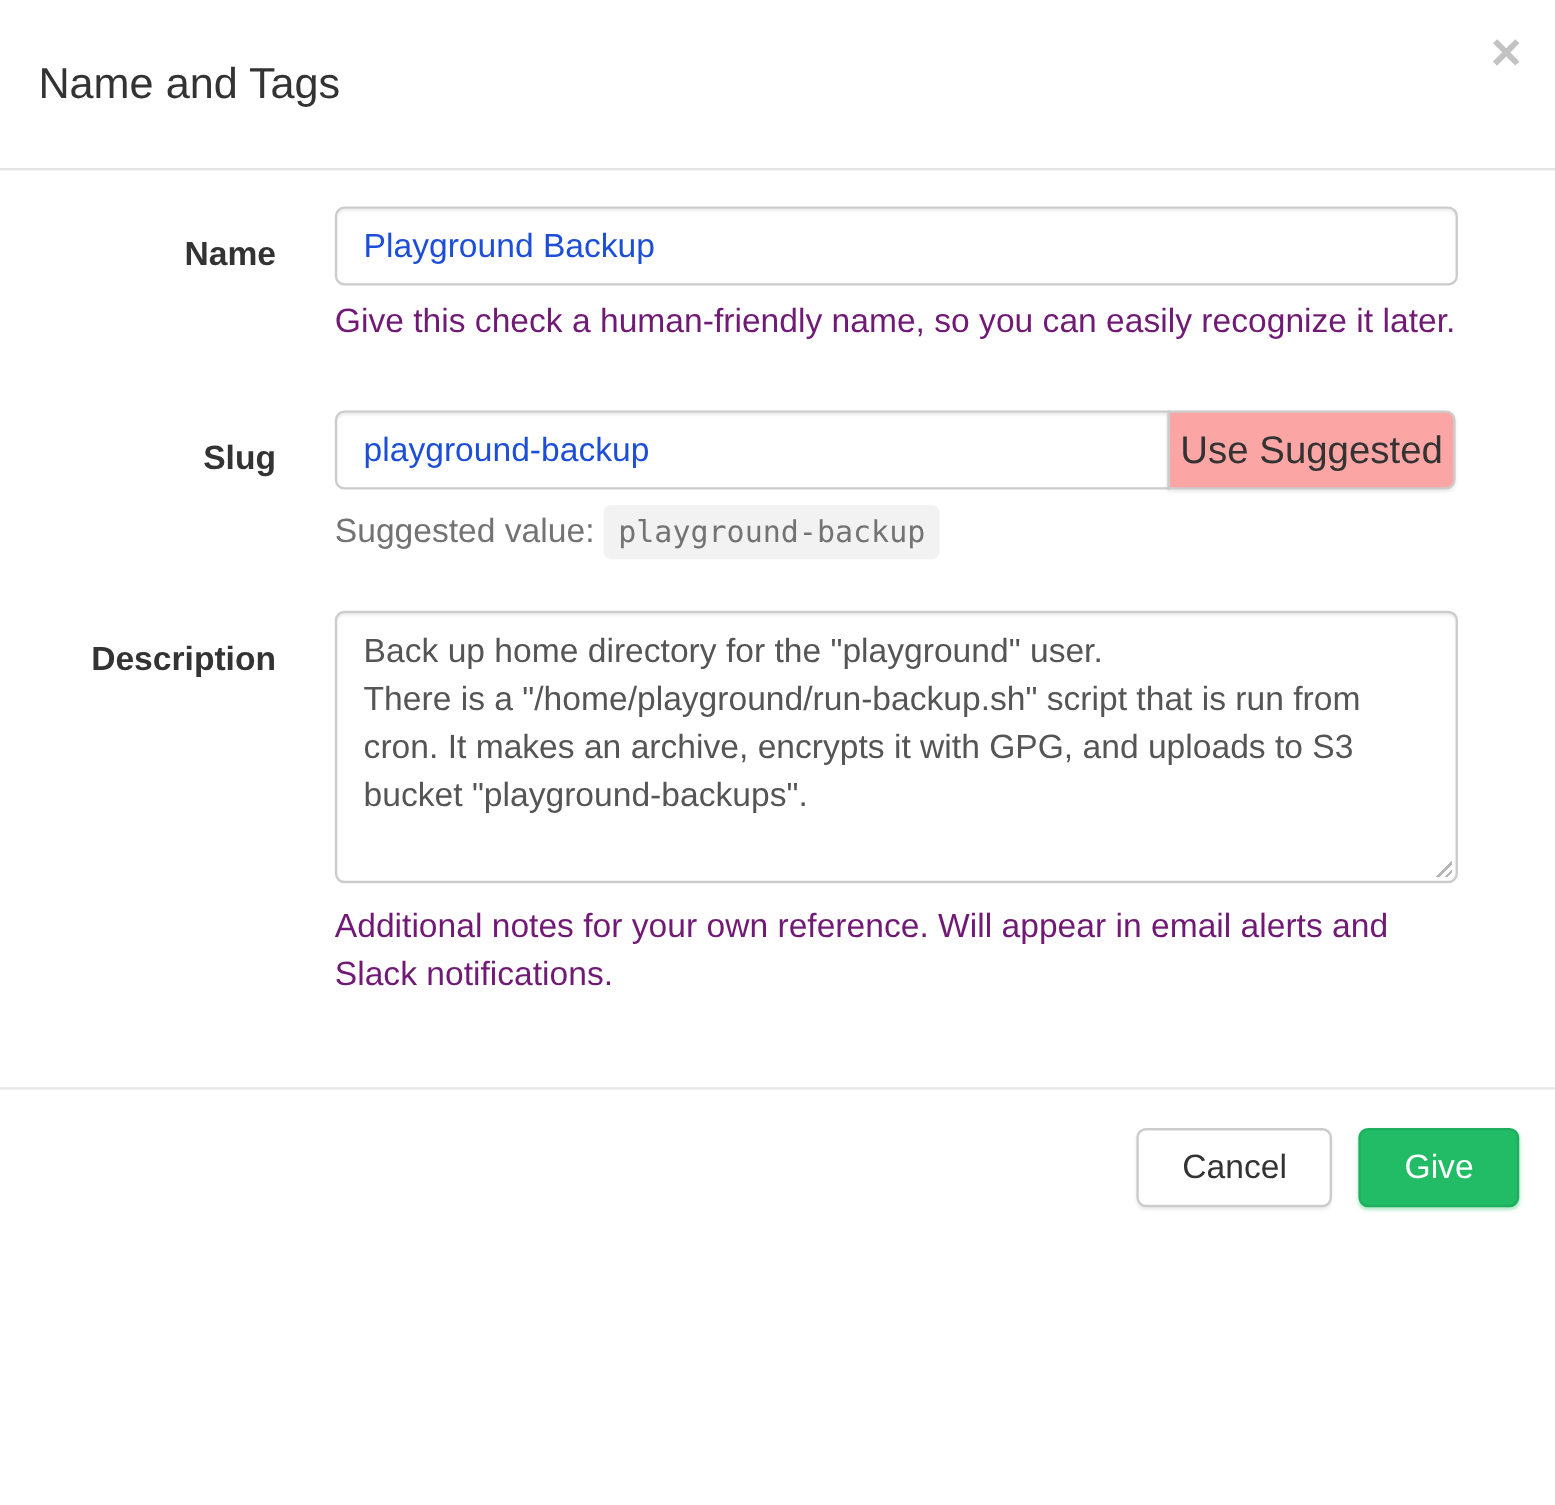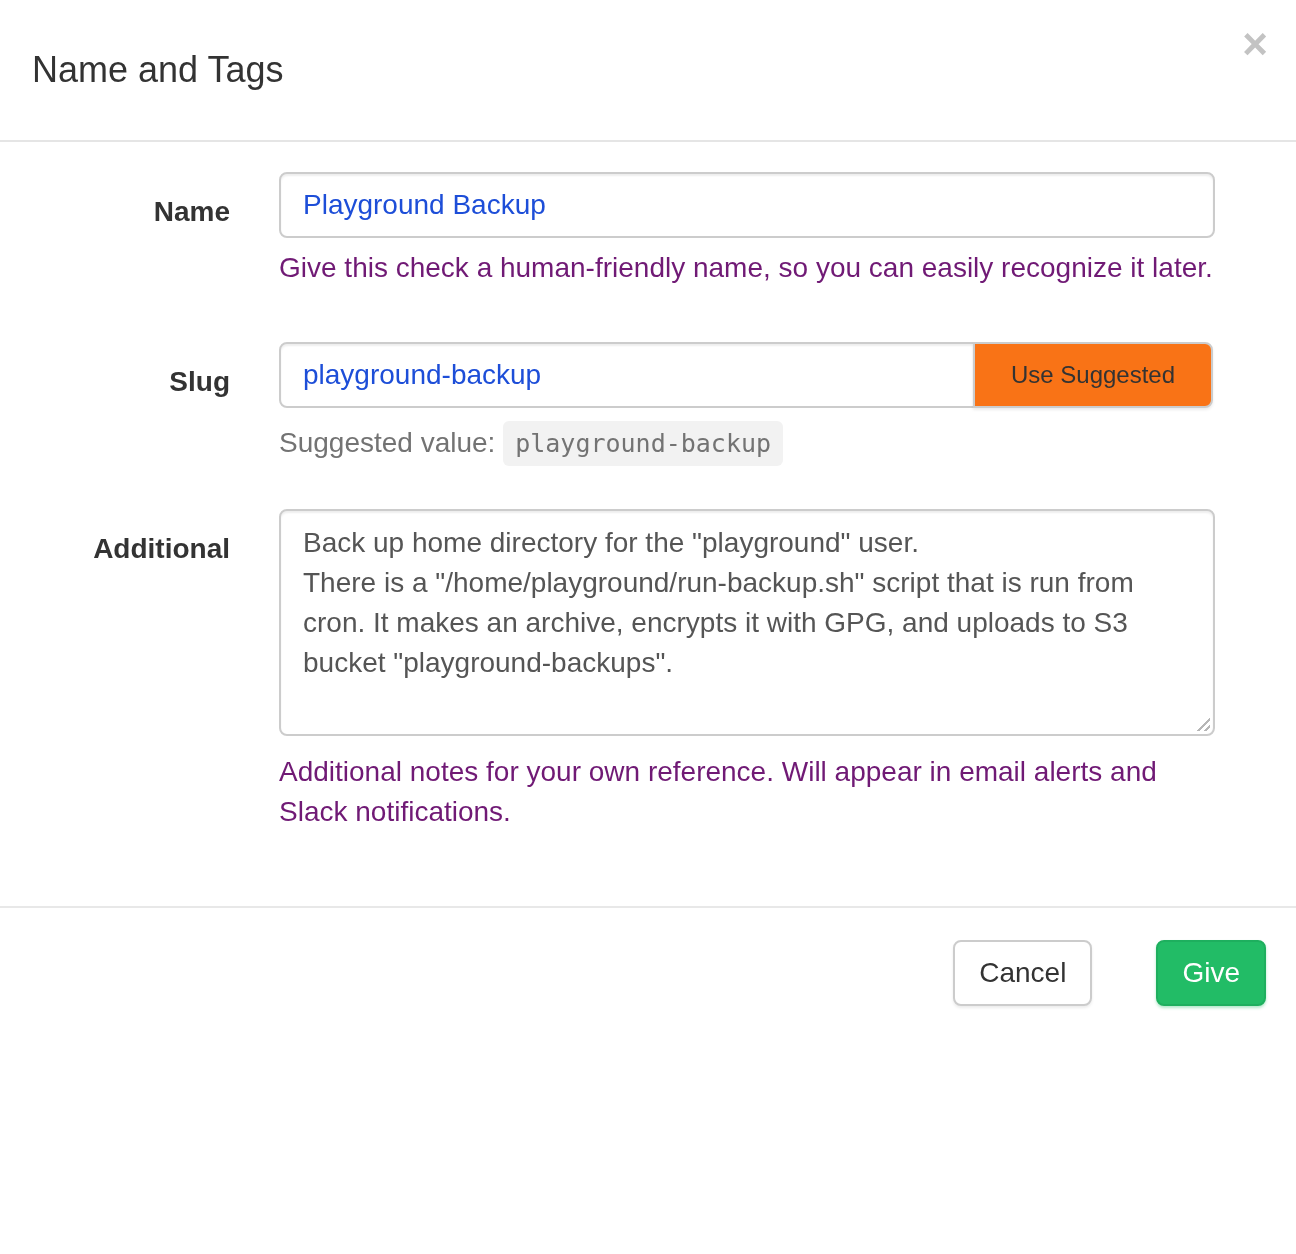--- a/index.html
+++ b/index.html
@@ -89,23 +89,23 @@
   .input-group .text-input {
     width: 696px;
     border-radius: 8px 0 0 8px;
   }
   .use-suggested-btn {
     width: 240px;
     height: 66px;
     margin-left: -2px;
     border: 2px solid #cccccc;
     border-radius: 0 8px 8px 0;
-    background: #f97316;
-    font-family: inherit;
-    font-size: 24px;
+    background: #fca5a5;
+    font-family: inherit;
+    font-size: 32px;
     color: #333333;
     cursor: pointer;
     box-shadow: 0 2px 3px rgba(0,0,0,0.08);
   }
   .suggested-line {
     margin-top: 12px;
     font-size: 28px;
     line-height: 46px;
     color: #737373;
   }
@@ -176,24 +176,23 @@
     padding: 32px 30px 32px 30px;
     display: flex;
     justify-content: flex-end;
     gap: 22px;
   }
   .btn {
     height: 66px;
     border-radius: 8px;
     font-family: inherit;
     font-size: 28px;
-    padding: 0 24px;
+    padding: 0 36px;
     cursor: pointer;
     line-height: 62px;
-    margin-left: 42px;
   }
   .btn-cancel {
     background: #ffffff;
     border: 2px solid #cccccc;
     color: #333333;
     box-shadow: 0 2px 3px rgba(0,0,0,0.08);
   }
   .btn-save {
     background: #22bc66;
     border: 2px solid #1eaf5e;
@@ -230,21 +229,21 @@
         </div>
         <div class="suggested-line">
           <span>Suggested value:</span>
           <span class="suggested-code">playground-backup</span>
         </div>
       </div>
     </div>
 
 
     <div class="form-row row-description">
-      <label class="control-label">Additional</label>
+      <label class="control-label">Description</label>
       <div>
         <div class="textarea-wrap">
           <textarea class="description-textarea" style="">Back up home directory for the "playground" user.
 There is a "/home/playground/run-backup.sh" script that is run from cron. It makes an archive, encrypts it with GPG, and uploads to S3 bucket "playground-backups".</textarea>
           <div class="resize-handle"></div>
         </div>
         <div class="help-block" style="margin-top:16px">Additional notes for your own reference. Will appear in email alerts and Slack notifications.</div>
       </div>
     </div>
 

